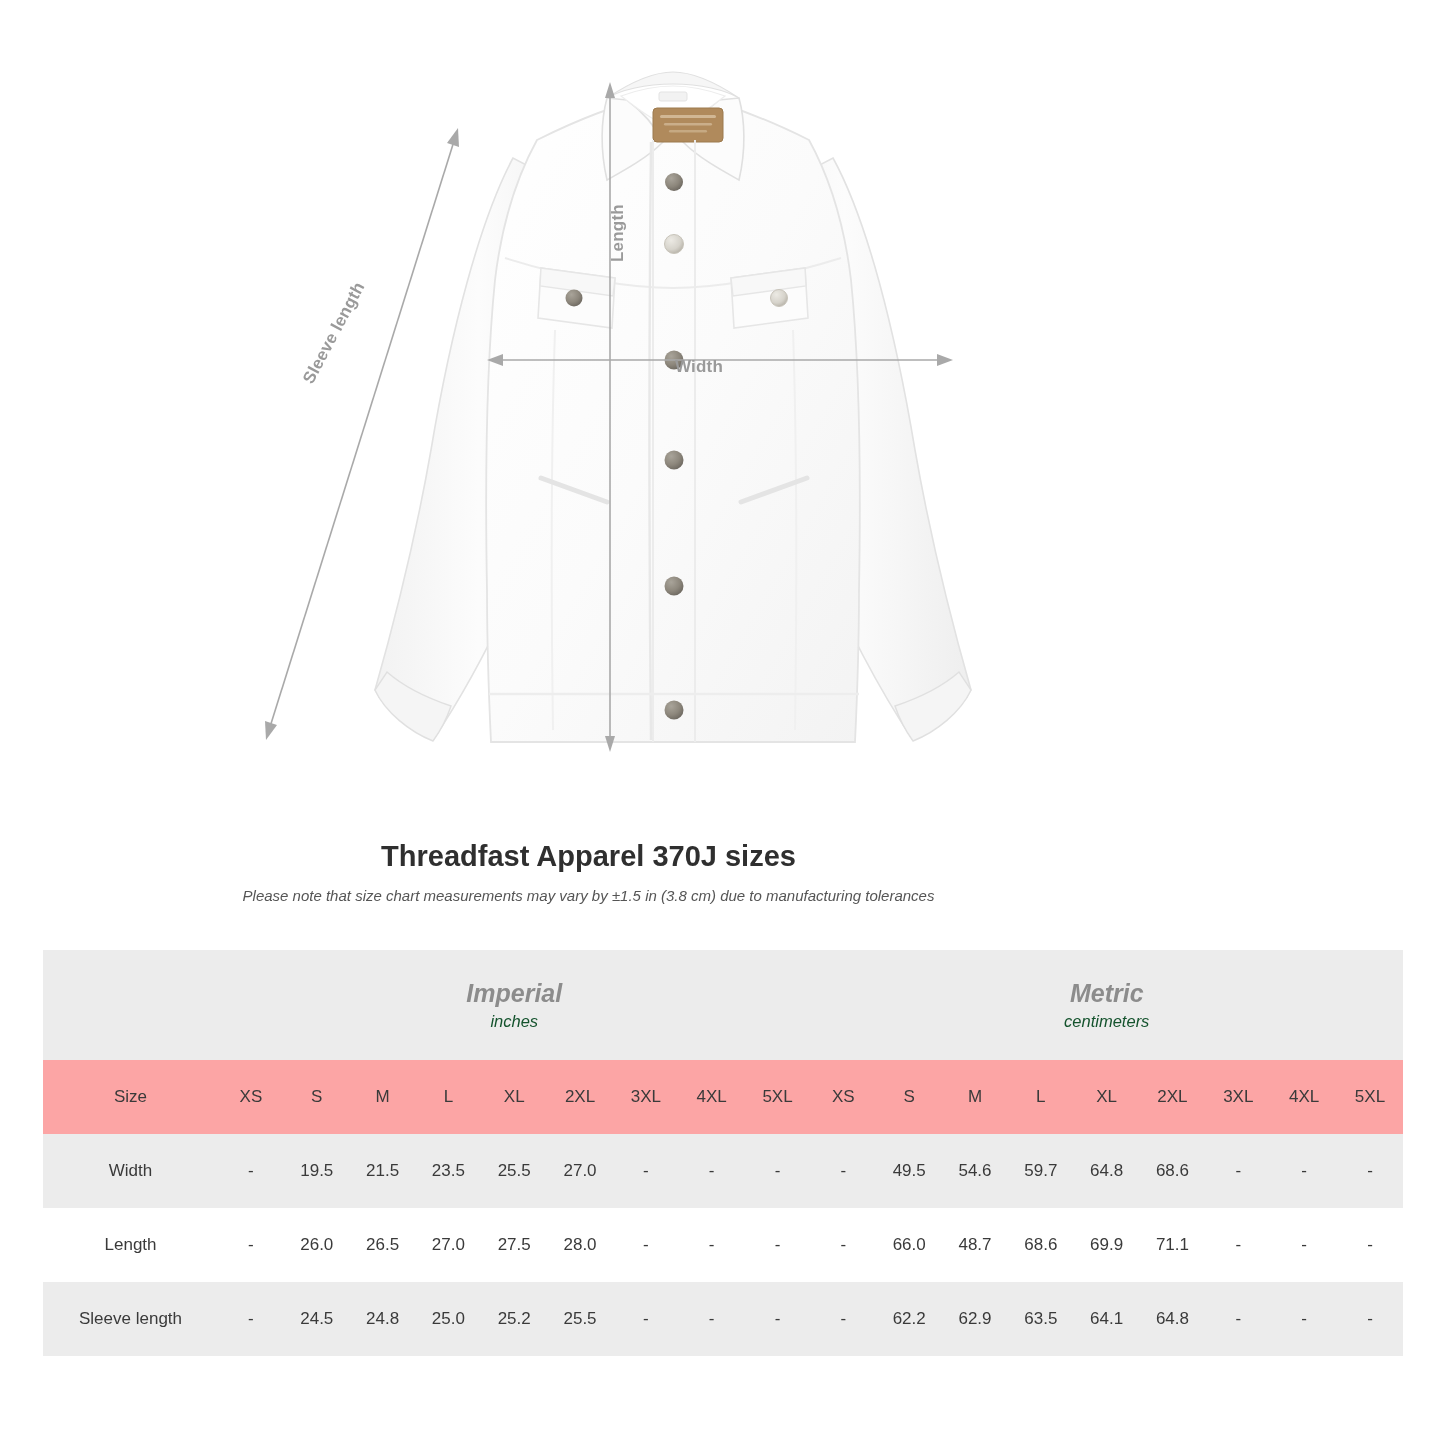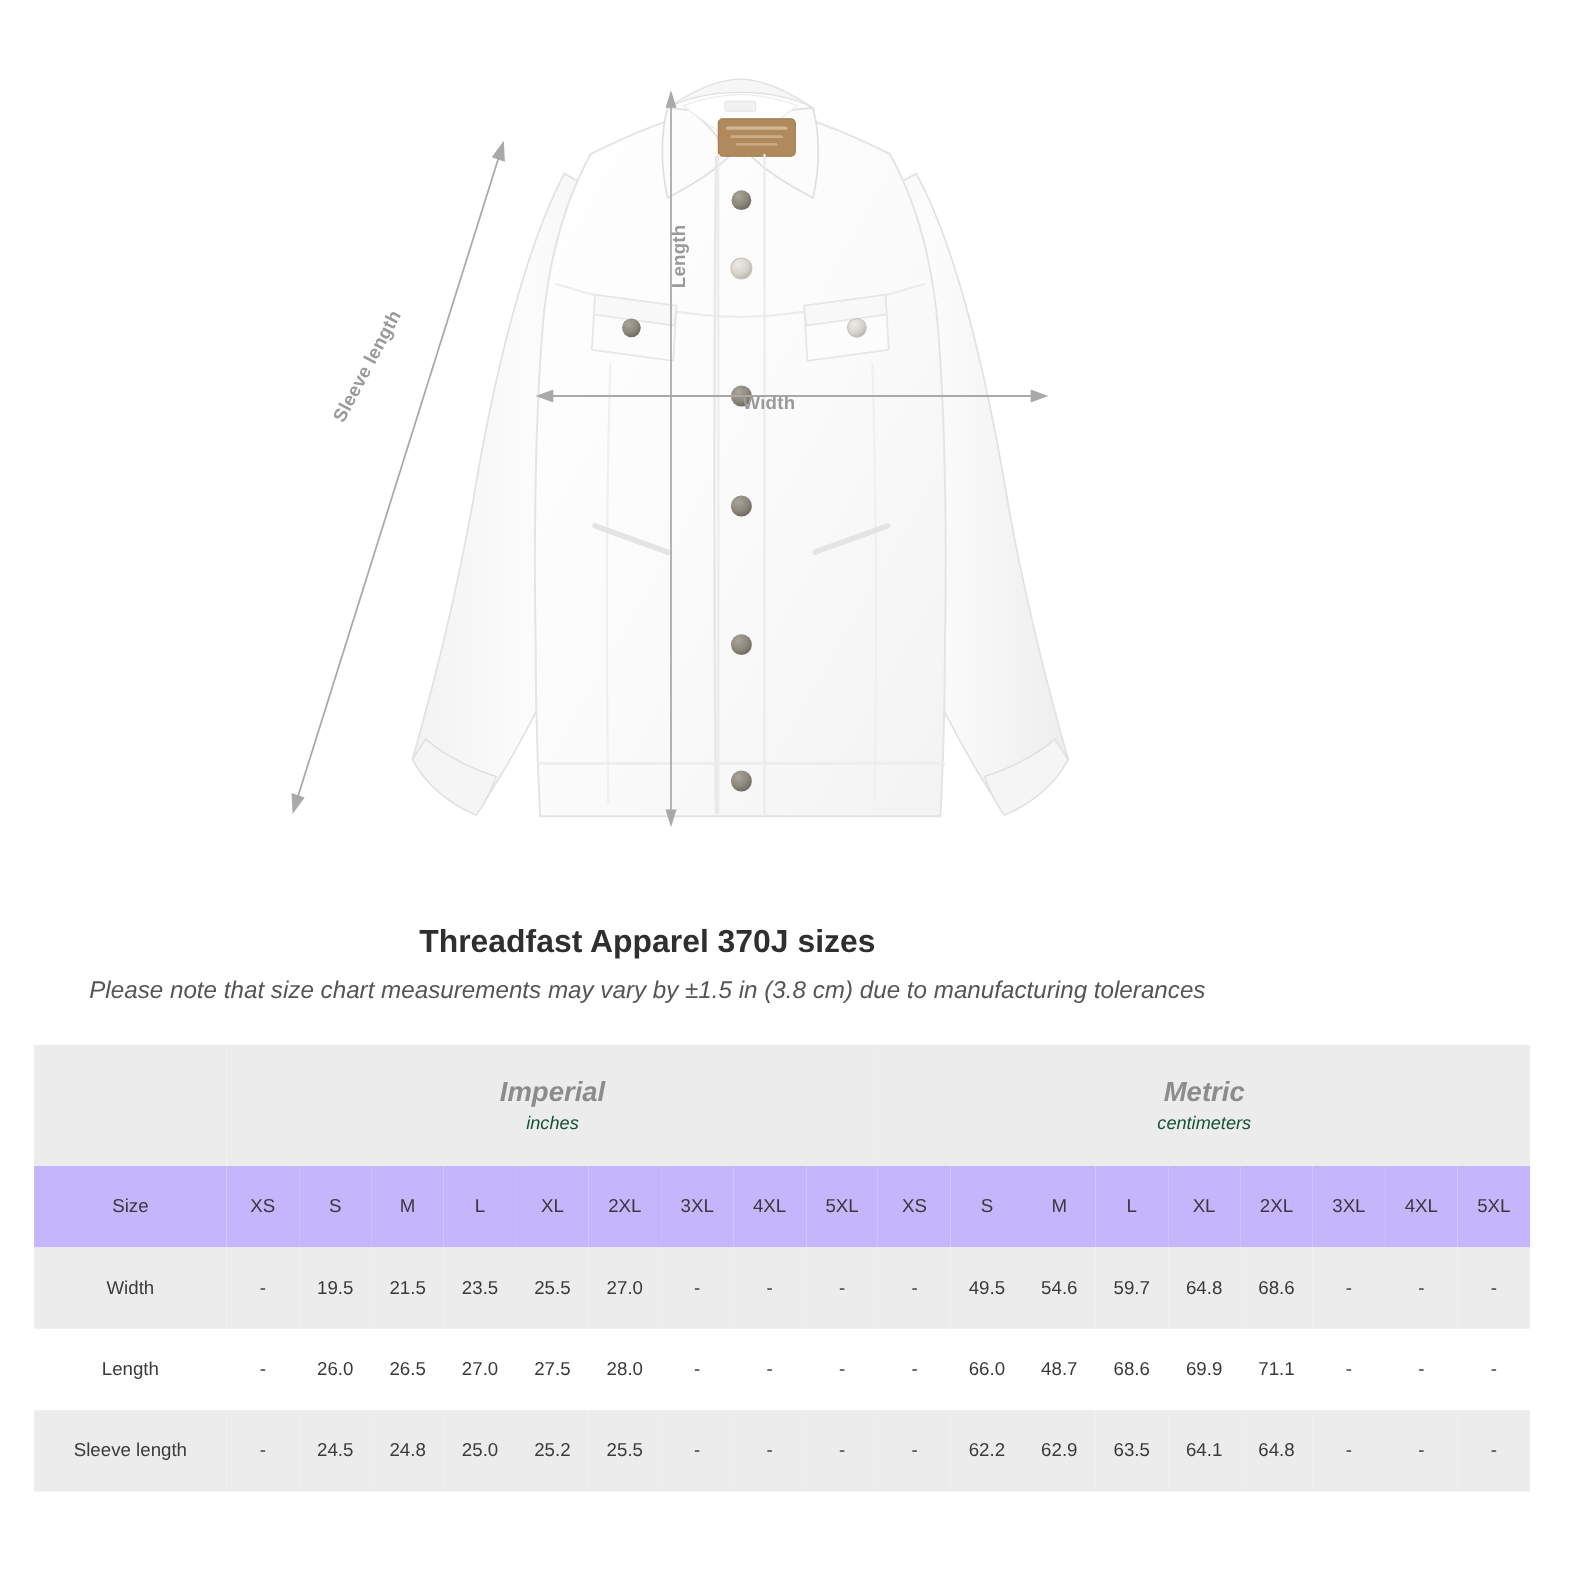--- a/index.html
+++ b/index.html
@@ -76,31 +76,31 @@
     width: 1177px;
     text-align: center;
   }
   .chart-title {
     font-size: 29px;
     font-weight: bold;
     color: #2f2f2f;
     margin: 0 0 14px 0;
   }
   .chart-note {
-    font-size: 22px;
+    font-size: 15px;
     font-style: italic;
     color: #555555;
     margin: 0;
   }
 
   
   .table-wrap {
     position: absolute;
     top: 950px;
-    left: 31px;
+    left: 43px;
     width: 1360px;
   }
   table.size-table {
     border-collapse: collapse;
     width: 1360px;
     table-layout: fixed;
   }
   table.size-table td,
   table.size-table th {
     border: none;
@@ -127,21 +127,21 @@
   .sys-unit {
     font-size: 16.5px;
     font-style: italic;
     color: #14532d;
     margin-top: 4px;
   }
 
   
   tr.size-row td {
     height: 74px;
-    background: #c4b5fd;
+    background: #fca5a5;
     font-size: 17px;
     color: #3a3a3a;
     margin-top: 32px;
   }
   tr.size-row td.rowlabel {
     font-weight: normal;
   }
 
   
   tr.data-row td {

